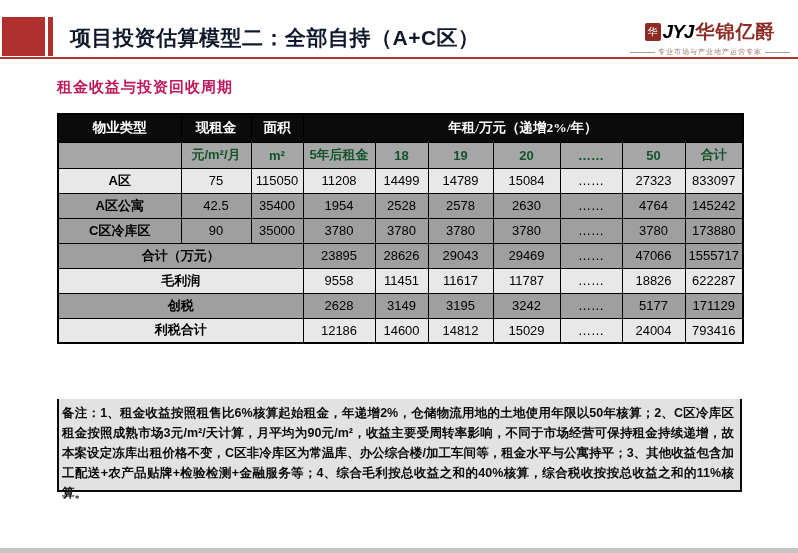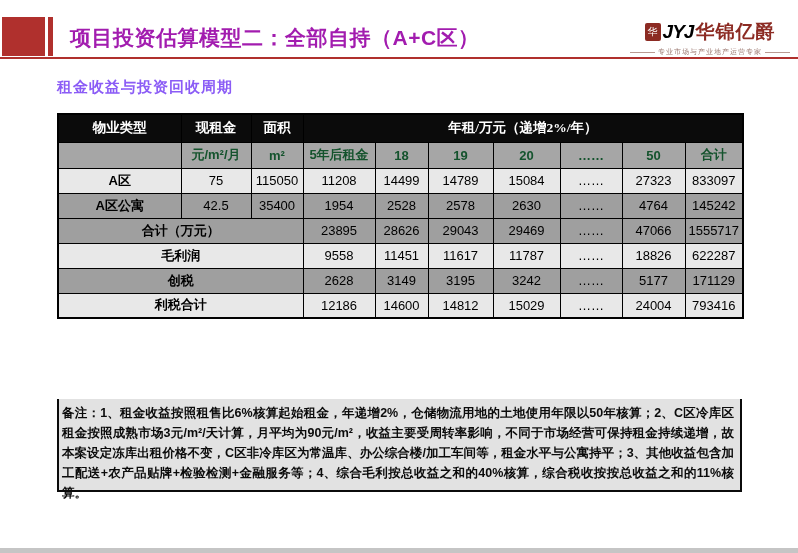--- a/index.html
+++ b/index.html
@@ -7,38 +7,38 @@
   body { font-family:"Liberation Sans","DejaVu Sans",sans-serif; }
   .slide {
     position:relative; width:798px; height:553px; background:#ffffff;
     overflow:hidden;
   }
   
   .red-block { position:absolute; left:2px; top:17px; width:43px; height:39px; background:#b0302d; }
   .red-vbar  { position:absolute; left:48px; top:17px; width:5px; height:39px; background:#b0302d; }
   .page-title {
     position:absolute; left:70px; top:20px; height:36px; line-height:36px;
-    font-size:21px; font-weight:bold; color:#a21caf; letter-spacing:0.5px; white-space:nowrap;
+    font-size:21px; font-weight:bold; color:#0f172a; letter-spacing:0.5px; white-space:nowrap;
   }
   .red-rule { position:absolute; left:0; top:57px; width:798px; height:2px; background:#b0302d; }
   
   .logo { position:absolute; right:8px; top:19px; width:160px; text-align:center; }
   .logo-row { display:flex; align-items:center; justify-content:center; gap:2px; }
   .logo-seal {
     width:16px; height:18px; background:#8c2b23; color:#ffffff; border-radius:2px;
     font-size:10px; line-height:18px; text-align:center; display:inline-block;
   }
   .logo-en { font-size:19px; font-weight:bold; font-style:italic; color:#000000; letter-spacing:-1px; }
   .logo-cn { font-size:19px; font-weight:bold; color:#8c2b23; letter-spacing:1px; }
   .logo-tagline { display:flex; align-items:center; gap:3px; margin-top:2px; }
   .logo-tagline .line { flex:1; height:1px; background:#b99a92; }
   .logo-tagline .tg { font-size:7px; color:#9c7a72; white-space:nowrap; letter-spacing:1px; }
   
   .section-title {
-    position:absolute; left:57px; top:78px; font-size:15px; font-weight:bold; color:#8b5cf6;
+    position:absolute; left:57px; top:78px; font-size:15px; font-weight:bold; color:#be185d;
     letter-spacing:1px;
   }
   
   table.main {
     position:absolute; left:57px; top:113px; width:685px;
     border-collapse:collapse; table-layout:fixed;
     border:2px solid #000000;
   }
   table.main th, table.main td {
     border:1px solid #000000; text-align:center; vertical-align:middle;
@@ -139,20 +139,32 @@
         <td class="num">1954</td>
         <td class="num">2528</td>
         <td class="num">2578</td>
         <td class="num">2630</td>
         <td class="num">……</td>
         <td class="num">4764</td>
         <td class="num">145242</td>
       </tr>
 
 
+      <tr class="dark">
+        <td class="rowlabel">C区冷库区</td>
+        <td class="num">90</td>
+        <td class="num">35000</td>
+        <td class="num">3780</td>
+        <td class="num">3780</td>
+        <td class="num">3780</td>
+        <td class="num">3780</td>
+        <td class="num">……</td>
+        <td class="num">3780</td>
+        <td class="num">173880</td>
+      </tr>
 
 
       <tr class="dark">
         <td colspan="3" class="rowlabel">合计（万元）</td>
         <td class="num">23895</td>
         <td class="num">28626</td>
         <td class="num">29043</td>
         <td class="num">29469</td>
         <td class="num">……</td>
         <td class="num">47066</td>

